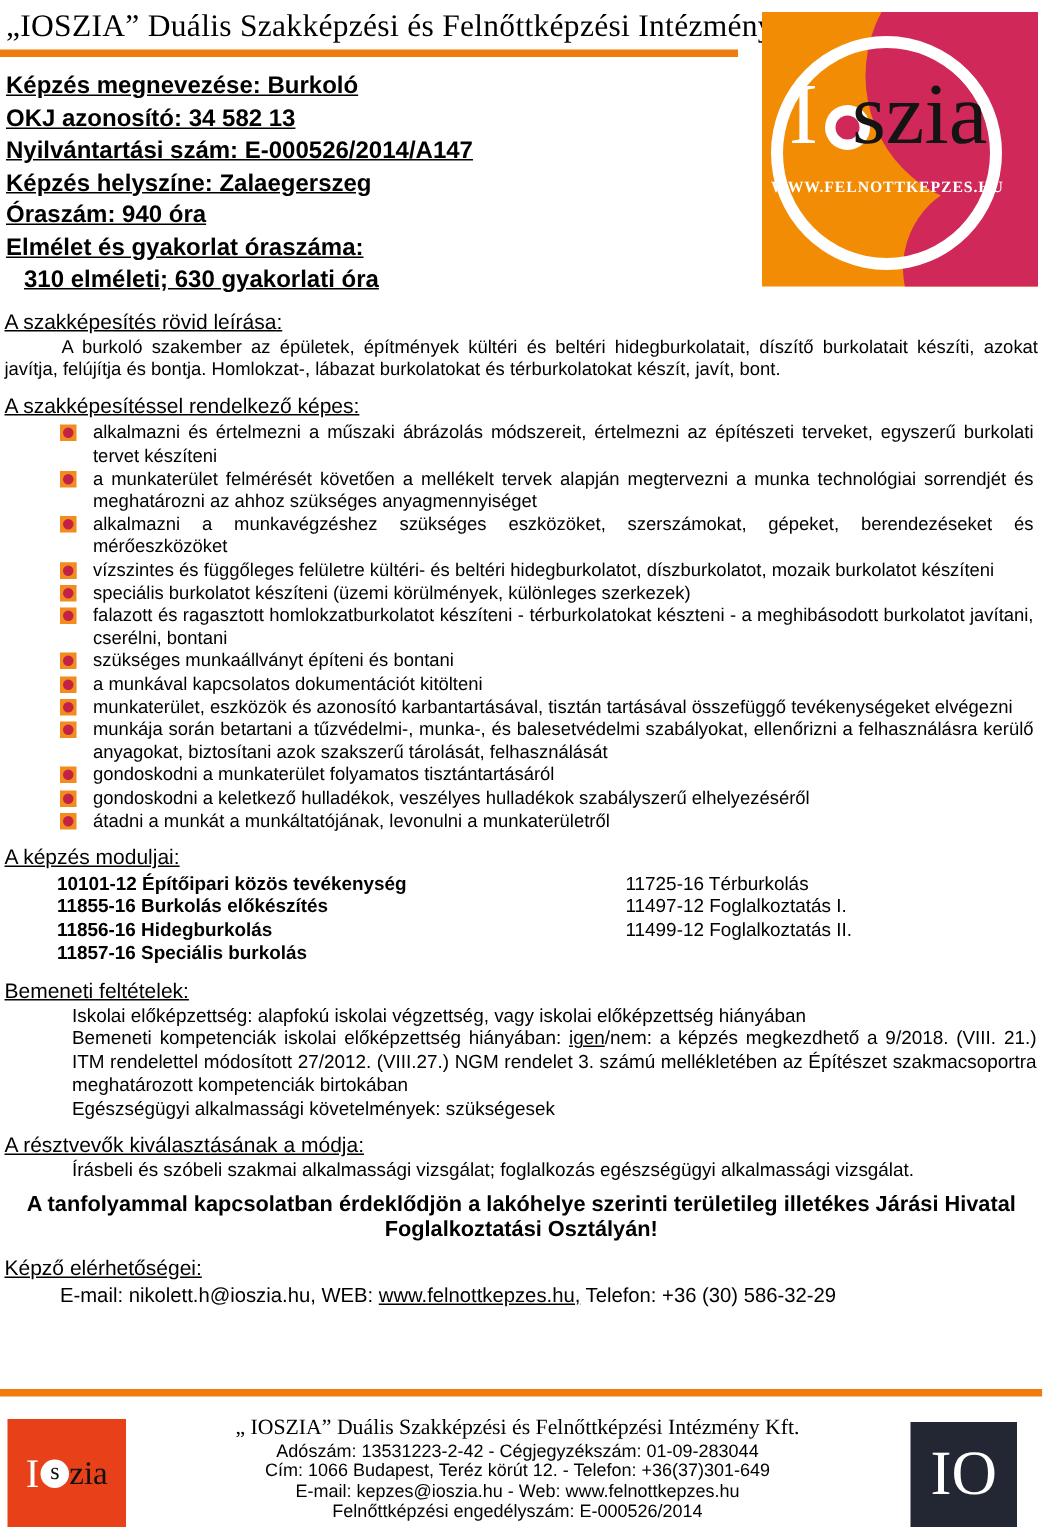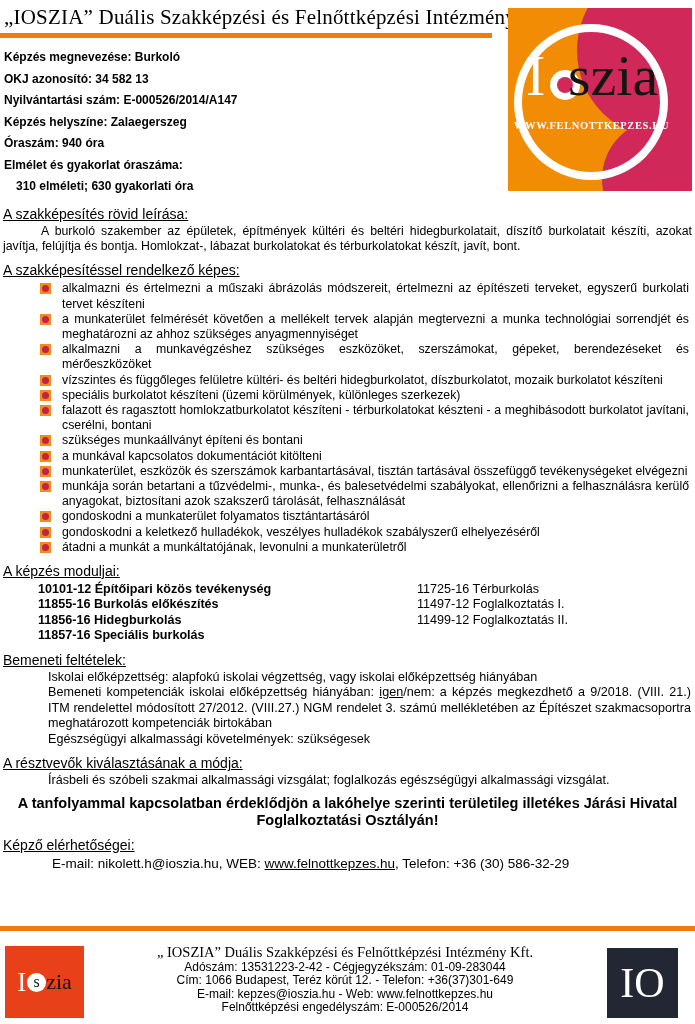--- a/index.html
+++ b/index.html
@@ -3,21 +3,21 @@
 <meta charset="utf-8">
 <style>
   html,body{margin:0;padding:0;background:#fff;}
   .page{position:relative;width:695px;height:1024px;background:#ffffff;overflow:hidden;
         font-family:"Liberation Sans",sans-serif;color:#000;}
   
   .hdr-title{font-family:"Liberation Serif",serif;font-size:21px;line-height:25px;
              padding:5px 0 0 4px;letter-spacing:.2px;}
   .hdr-rule{width:492px;height:5px;background:#f07c10;margin:3px 0 0 0;}
   
-  .course{margin:9px 0 0 4px;font-weight:bold;font-size:12px;line-height:21.5px;width:500px;}
+  .course{margin:9px 0 0 4px;font-weight:bold;font-size:16px;line-height:21.5px;width:500px;text-decoration:underline;}
   .course .indent{padding-left:12px;}
   
   .logo{position:absolute;left:508px;top:8px;width:184px;height:183px;background:#f28c05;overflow:hidden;}
   .logo .blob1{position:absolute;width:170px;height:175px;right:-55px;top:-45px;background:#d02858;border-radius:50%;}
   .logo .blob2{position:absolute;width:120px;height:120px;right:-30px;bottom:-48px;background:#d02858;border-radius:50%;}
   .logo .ring{position:absolute;left:6px;top:16px;width:138px;height:140px;border:8px solid #fff;border-radius:50%;}
   .logo .gi{position:absolute;left:18px;top:38px;font-family:"Liberation Serif",serif;font-size:58px;line-height:60px;color:#fff;z-index:3;}
   .logo .gdisc{position:absolute;left:42px;top:62px;width:30px;height:30px;background:#fff;border-radius:50%;z-index:2;}
   .logo .gdisc span{position:absolute;left:7px;top:7px;width:16px;height:16px;background:#d02858;border-radius:50%;}
   .logo .gszia{position:absolute;left:60px;top:38px;font-family:"Liberation Serif",serif;font-size:58px;line-height:60px;color:#141414;z-index:3;}
@@ -37,21 +37,21 @@
   
   .entry{margin:1px 4px 0 48px;font-size:12.6px;line-height:15.4px;}
   .entry .just{text-align:justify;}
   .u{text-decoration:underline;}
   
   .sel{margin:1px 4px 0 48px;font-size:12.6px;line-height:15.5px;}
   
   .notice{margin:6px 14px 0 14px;text-align:center;font-weight:bold;
           font-size:14.5px;line-height:17px;}
   
-  .contact-line{margin:2px 4px 0 52px;font-size:13.5px;line-height:16px;}
+  .contact-line{margin:2px 4px 0 40px;font-size:13.5px;line-height:16px;}
   .contact-line a{color:#000;}
   
   .f-rule{position:absolute;left:0;top:926px;width:695px;height:5px;background:#f07c10;}
   .f-logo{position:absolute;left:5px;top:946px;width:79px;height:72px;background:#e84019;
           display:flex;align-items:center;justify-content:center;font-family:"Liberation Serif",serif;}
   .f-logo .fi{color:#fff;font-size:27px;}
   .f-logo .fdisc{width:19px;height:19px;background:#fff;border-radius:50%;display:flex;align-items:center;
                  justify-content:center;color:#111;font-size:16px;margin:0 0 0 1px;}
   .f-logo .fzia{color:#111;font-size:22px;}
   .f-center{position:absolute;left:95px;top:944px;width:500px;text-align:center;}
@@ -117,21 +117,21 @@
           <span></span>
         </span><span>falazott és ragasztott homlokzatburkolatot készíteni - térburkolatokat készteni - a meghibásodott burkolatot javítani, cserélni, bontani</span></li>
     <li><span class="bullet">
           <span></span>
         </span><span>szükséges munkaállványt építeni és bontani</span></li>
     <li><span class="bullet">
           <span></span>
         </span><span>a munkával kapcsolatos dokumentációt kitölteni</span></li>
     <li><span class="bullet">
           <span></span>
-        </span><span>munkaterület, eszközök és szerszámok karbantartásával, tisztán tartásával összefüggő tevékenységeket elvégezni</span></li>
+        </span><span>munkaterület, eszközök és azonosító karbantartásával, tisztán tartásával összefüggő tevékenységeket elvégezni</span></li>
     <li><span class="bullet">
           <span></span>
         </span><span>munkája során betartani a tűzvédelmi-, munka-, és balesetvédelmi szabályokat, ellenőrizni a felhasználásra kerülő anyagokat, biztosítani azok szakszerű tárolását, felhasználását</span></li>
     <li><span class="bullet">
           <span></span>
         </span><span>gondoskodni a munkaterület folyamatos tisztántartásáról</span></li>
     <li><span class="bullet">
           <span></span>
         </span><span>gondoskodni a keletkező hulladékok, veszélyes hulladékok szabályszerű elhelyezéséről</span></li>
     <li><span class="bullet">

